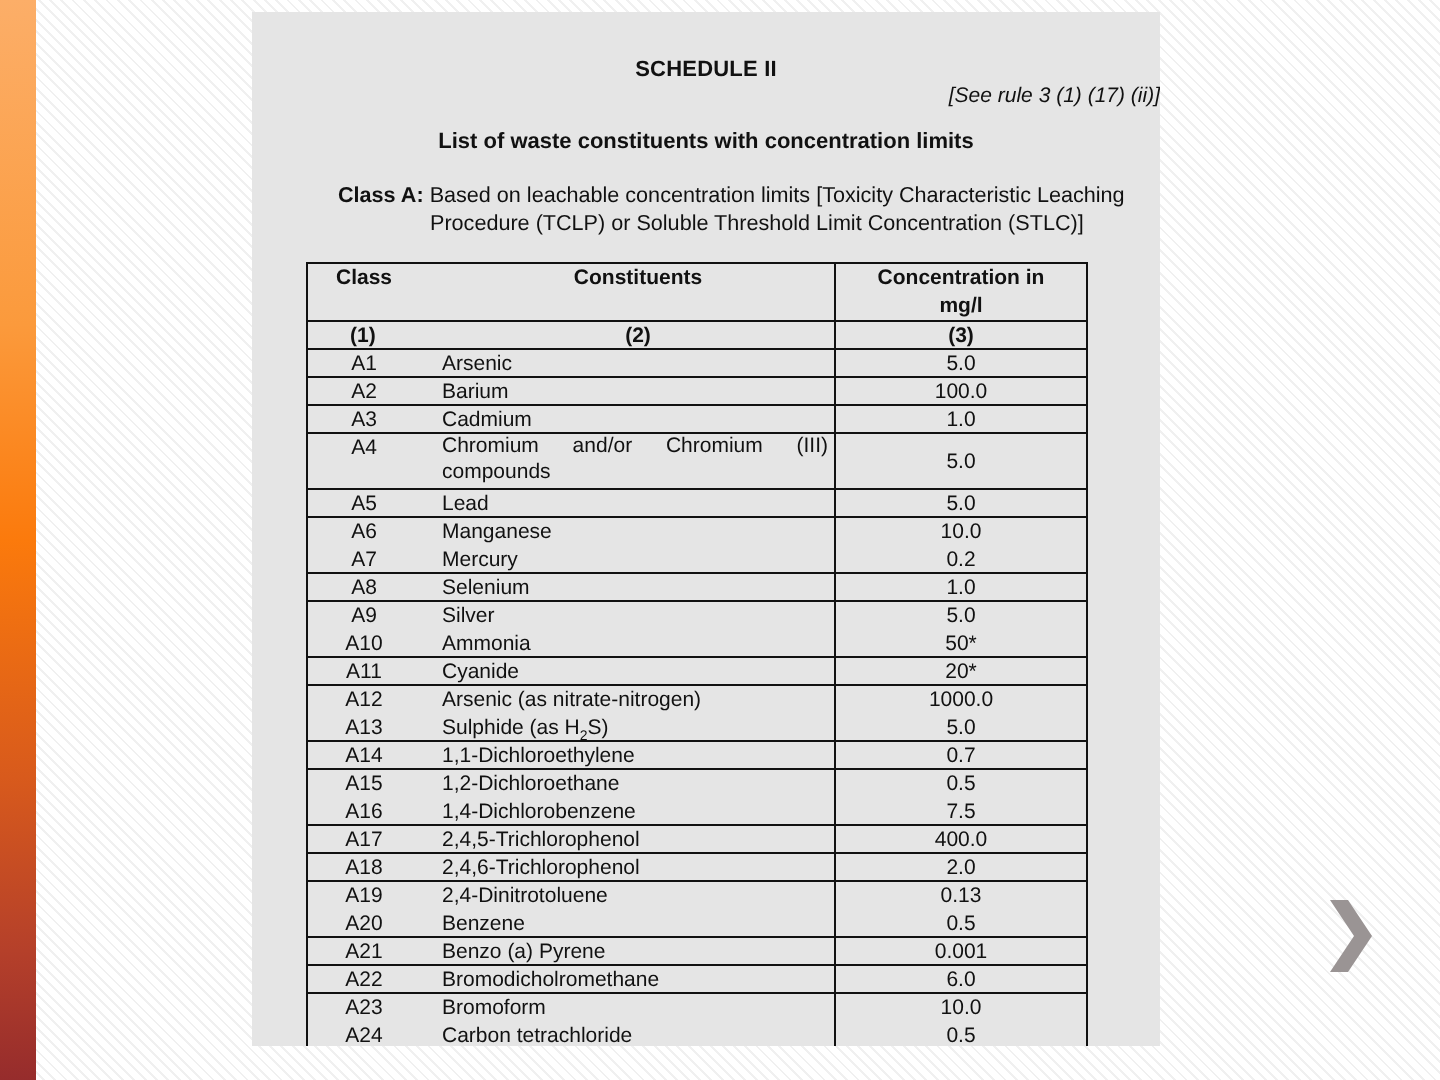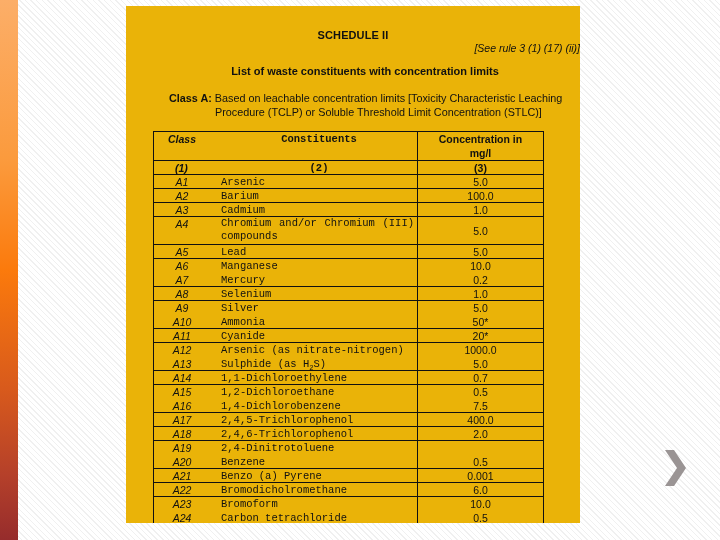--- a/index.html
+++ b/index.html
@@ -28,21 +28,21 @@
       width: 18px;
       height: 540px;
       background: linear-gradient(to bottom, #fcae68 0%, #fb9a3c 30%, #fb7a0c 50%, #d85a1c 72%, #b5402a 88%, #962c2c 100%);
     }
     .doc {
       position: absolute;
       left: 126px;
       top: 6px;
       width: 454px;
       height: 517px;
-      background: #eab308;
+      background: #e5e5e5;
       overflow: hidden;
       color: #111;
     }
     .doc-title {
       position: absolute;
       left: 0;
       width: 454px;
       top: 23px;
       text-align: center;
       font-weight: bold;
@@ -53,21 +53,21 @@
       position: absolute;
       left: 0;
       width: 454px;
       top: 36px;
       text-align: right;
       font-style: italic;
       font-size: 10.5px;
     }
     .doc-subtitle {
       position: absolute;
-      left: 12px;
+      left: 0;
       width: 454px;
       top: 59px;
       text-align: center;
       font-weight: bold;
       font-size: 11px;
     }
     .class-desc {
       position: absolute;
       left: 19px;
       top: 86px;
@@ -97,28 +97,26 @@
     }
     .row.bline { border-bottom: 1px solid #111; height: 13px; justify-content: center; }
     .row.tall { height: 28px; }
     .row.tall.bline { height: 27px; }
     .row.head { height: 28px; border-bottom: 1px solid #111; }
     .row.num { border-bottom: 1px solid #111; height: 13px; font-weight: bold; }
     .c-class {
       width: 64px;
       text-align: center;
       padding-left: 0;
-      font-style: italic;
     }
     .c-const {
       width: 200px;
       padding-left: 3px;
       border-right: 1px solid #111;
       box-sizing: border-box;
-      font-family: Liberation Mono, monospace;
     }
     .c-conc {
       flex: 1;
       text-align: center;
     }
     .row.head .c-class { text-align: left; padding-left: 14px; box-sizing: border-box; font-weight: bold; line-height: 14px; }
     .row.head .c-const { text-align: center; font-weight: bold; line-height: 14px; }
     .row.head .c-conc { font-weight: bold; line-height: 14px; }
     .row.num .c-class { text-align: left; padding-left: 21px; box-sizing: border-box; }
     .row.num .c-const { text-align: center; }
@@ -253,20 +251,21 @@
       <div class="c-conc">400.0</div>
     </div>
     <div class="row bline">
       <div class="c-class data">A18</div>
       <div class="c-const">2,4,6-Trichlorophenol</div>
       <div class="c-conc">2.0</div>
     </div>
     <div class="row">
       <div class="c-class data">A19</div>
       <div class="c-const">2,4-Dinitrotoluene</div>
+      <div class="c-conc">0.13</div>
     </div>
     <div class="row bline">
       <div class="c-class data">A20</div>
       <div class="c-const">Benzene</div>
       <div class="c-conc">0.5</div>
     </div>
     <div class="row bline">
       <div class="c-class data">A21</div>
       <div class="c-const">Benzo (a) Pyrene</div>
       <div class="c-conc">0.001</div>

